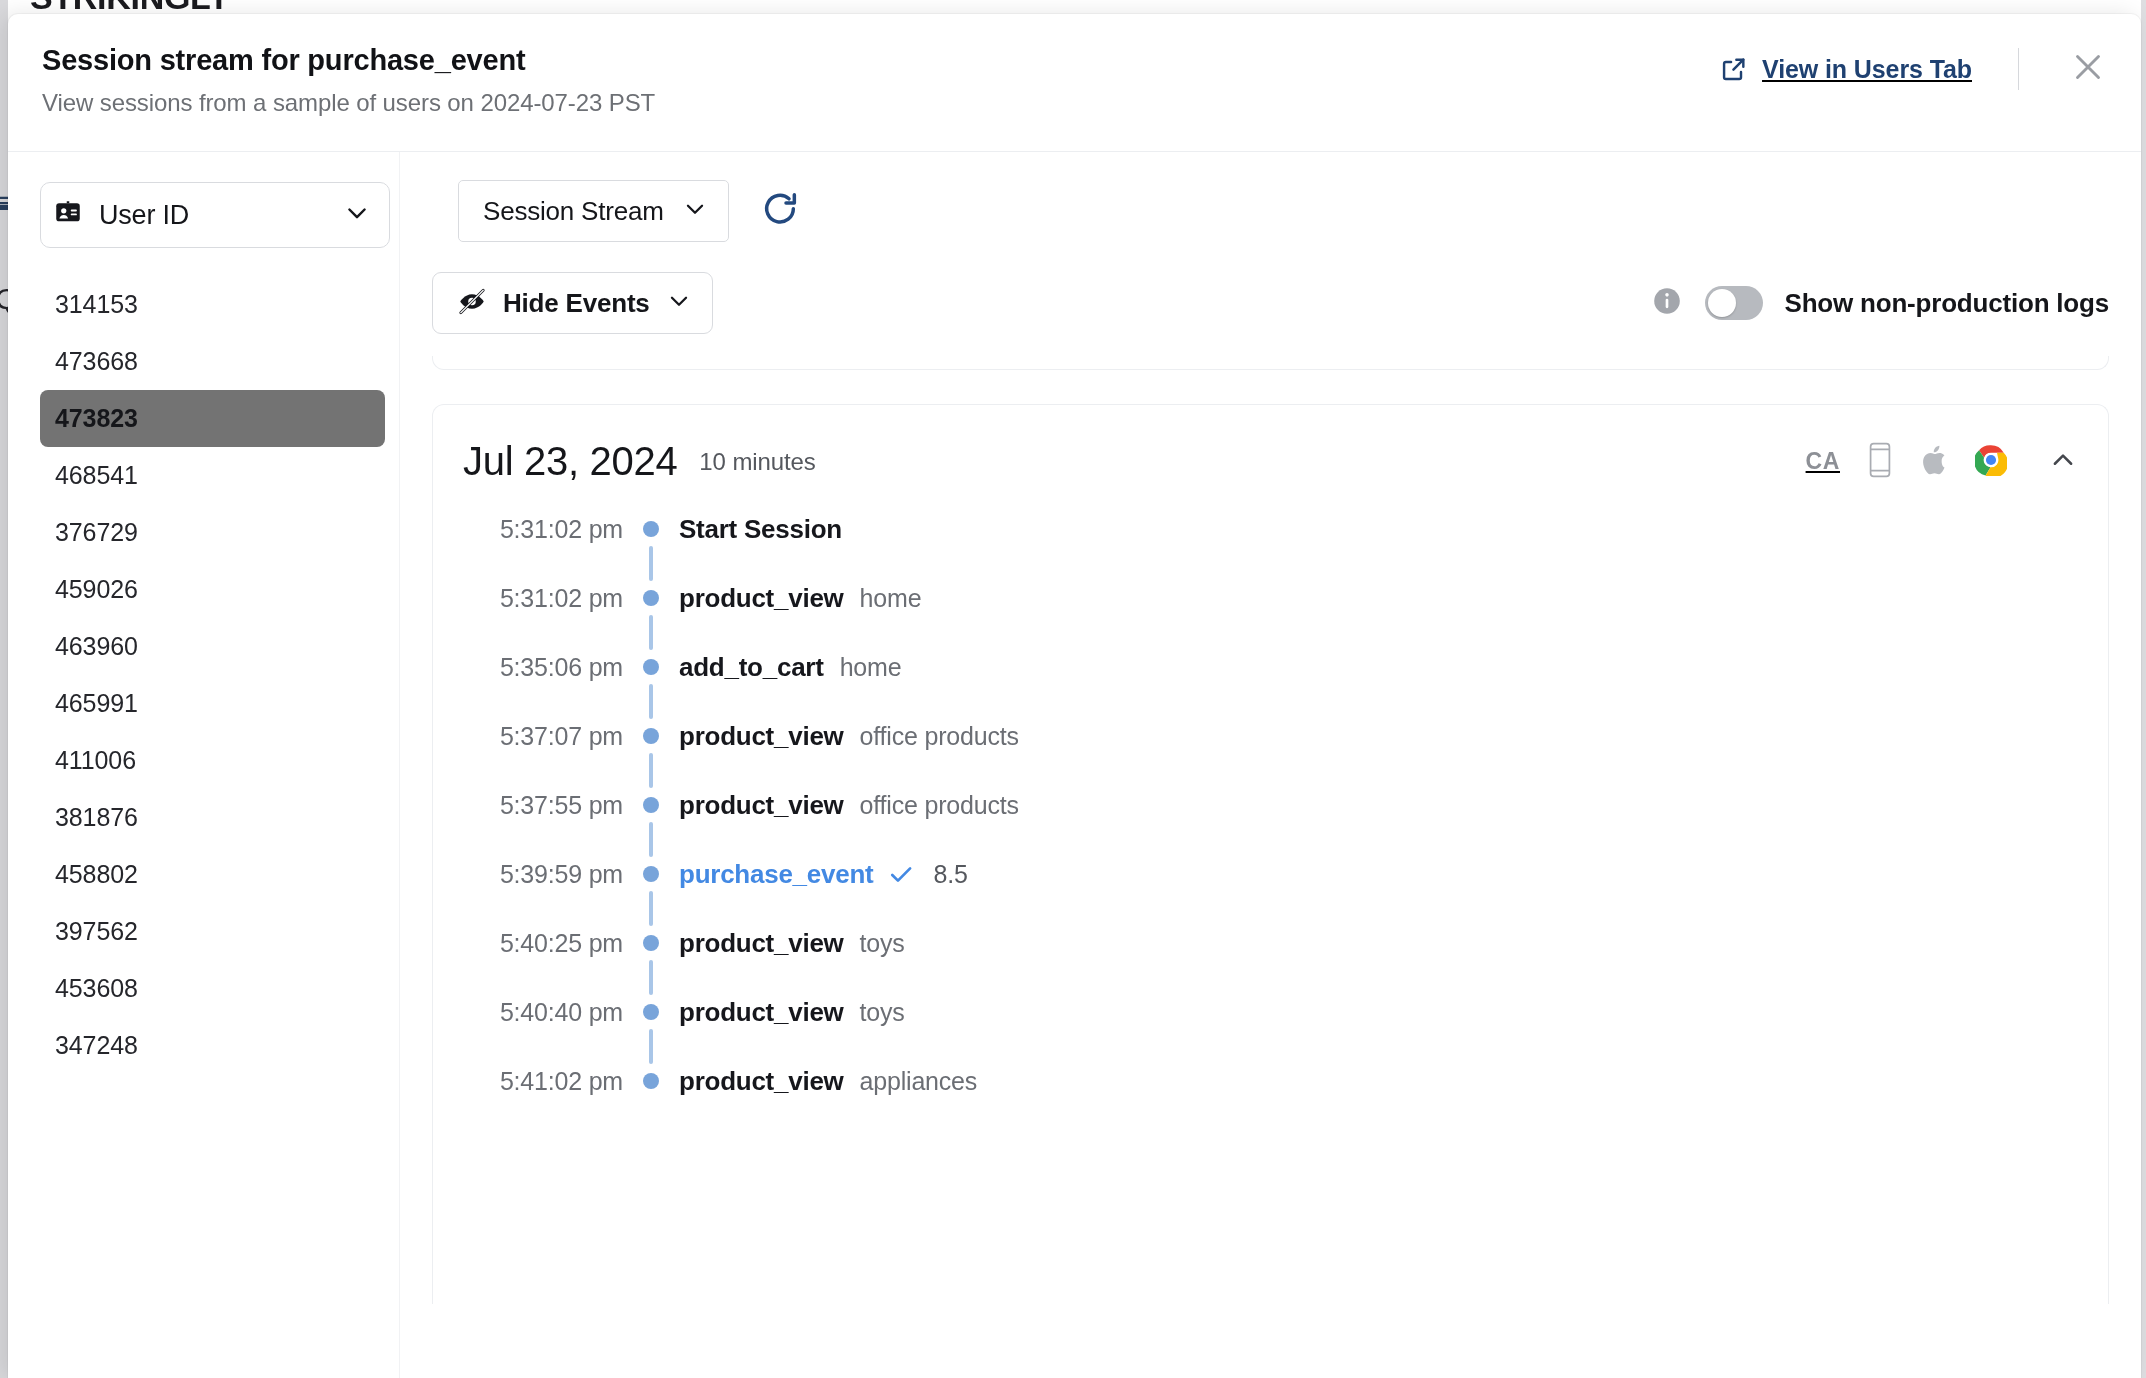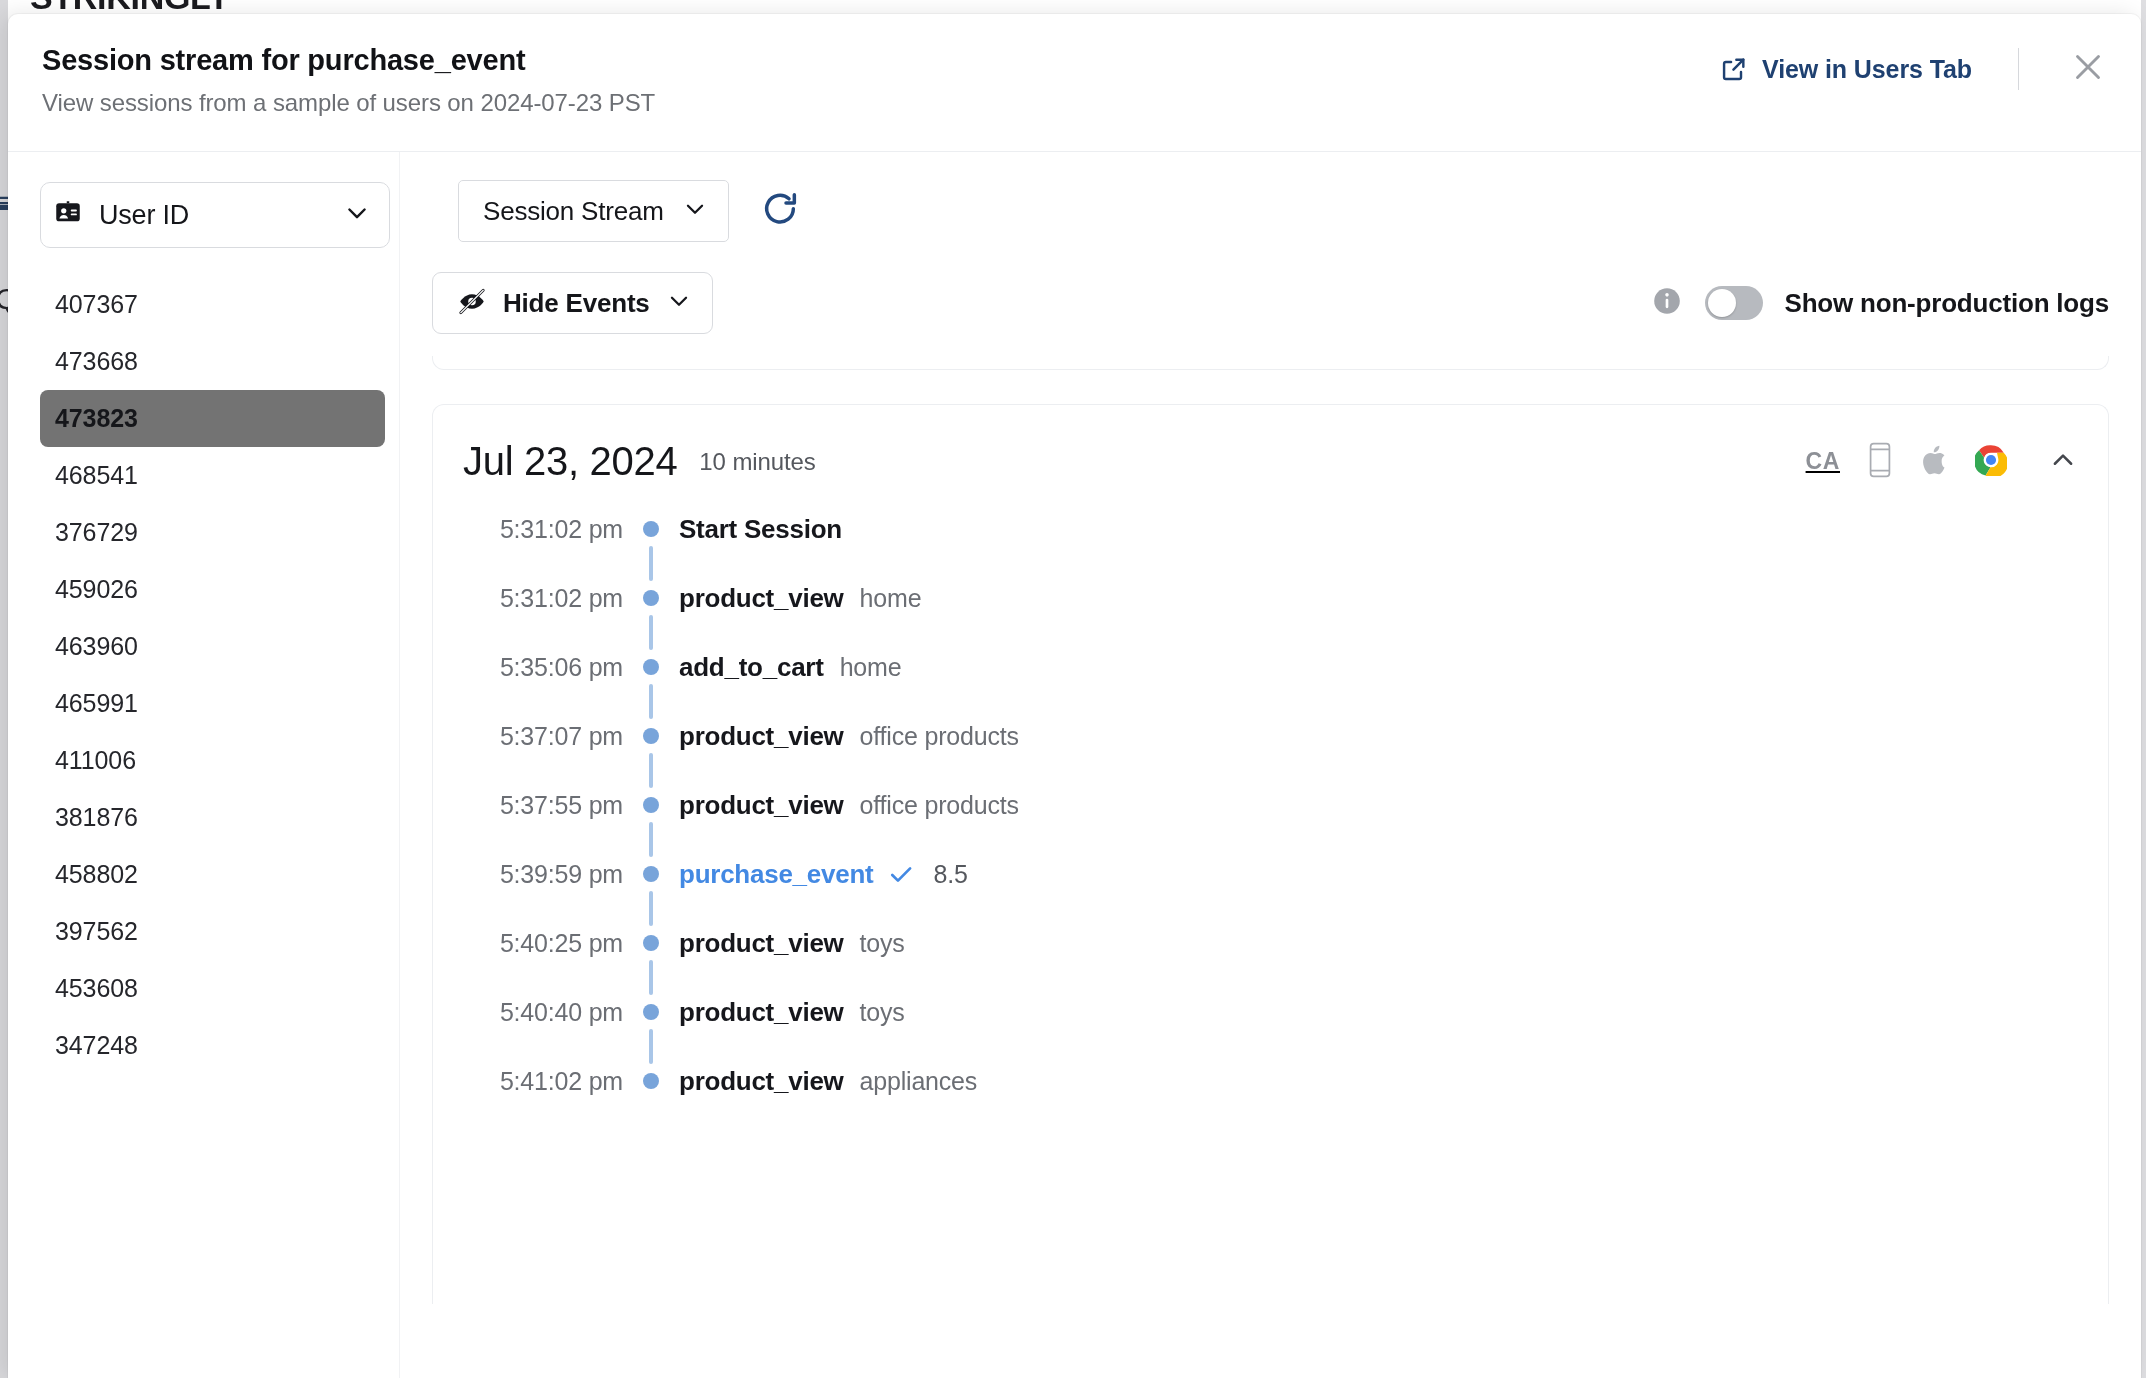--- a/index.html
+++ b/index.html
@@ -71,21 +71,21 @@
     font-size: 29px; font-weight: 700; color: #111216;
     letter-spacing: -0.2px; line-height: 1.3;
   }
   #modal-subtitle {
     margin-top: 9px;
     font-size: 24px; color: #6d7075; font-weight: 400;
     letter-spacing: -0.1px;
   }
   #header-actions {
     position: absolute; right: 30px; top: 32px;
-    display: flex; align-items: center; gap: 16px;
+    display: flex; align-items: center; gap: 16px; text-decoration: underline;
   }
   #view-users-tab {
     display: flex; align-items: center; gap: 14px;
     color: #1f4171; font-size: 25px; font-weight: 600;
     cursor: pointer; padding-right: 30px;
     letter-spacing: -0.1px;
   }
   #view-users-tab svg { display:block; }
   #header-divider {
     width: 1px; height: 42px; background: #d6d8dc;
@@ -321,21 +321,21 @@
         <span id="user-id-label">User ID</span>
         <span>
           <svg width="28" height="28" viewBox="0 0 24 24" fill="none" stroke="#16171c" stroke-width="2.1" stroke-linecap="round" stroke-linejoin="round">
             <path d="M5.5 9l6.5 6.5L18.5 9"></path>
           </svg>
         </span>
       </div>
 
       <div id="user-list">
           <div class="user-row">
-            <span>407367</span>
+            <span>314153</span>
           </div>
           <div class="user-row">
             <span>473668</span>
           </div>
           <div class="user-row selected">
             <span>473823</span>
           </div>
           <div class="user-row">
             <span>468541</span>
           </div>

